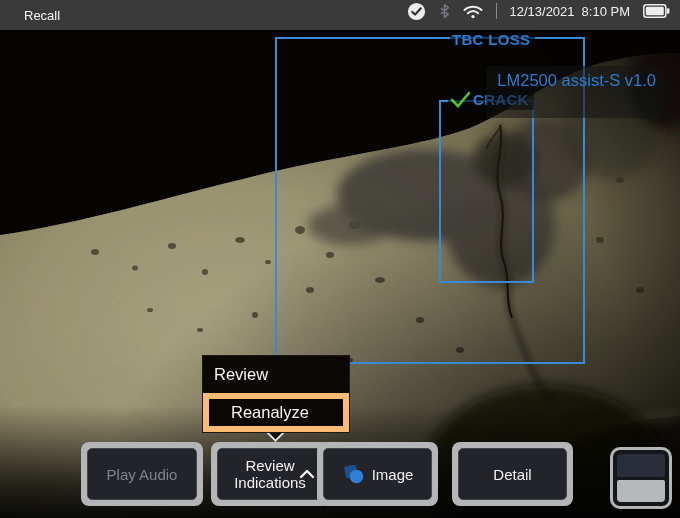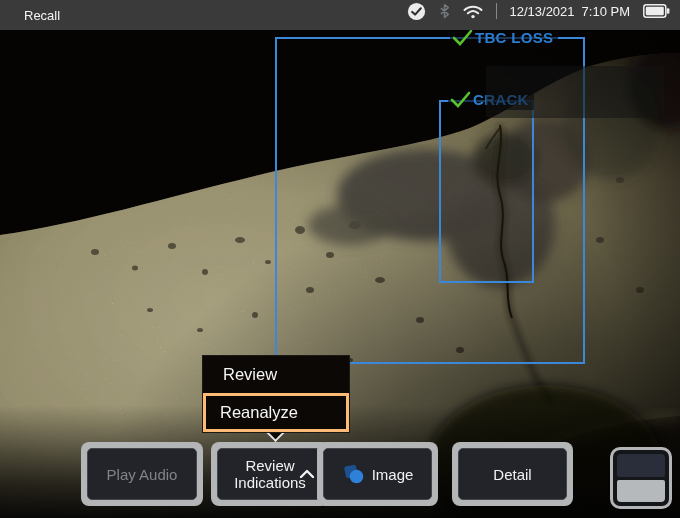--- a/index.html
+++ b/index.html
@@ -18,33 +18,33 @@
   
   .scene{position:absolute;left:0;top:30px;width:680px;height:488px;z-index:1;}
 
   
   .det-box{position:absolute;border:2px solid #3b87d9;z-index:5;}
   .box-outer{left:275px;top:37px;width:310px;height:327px;}
   .box-inner{left:439px;top:100px;width:95px;height:183px;}
   .det-label{position:absolute;display:flex;align-items:center;gap:2px;z-index:6;
     background:rgba(5,5,5,0.62);padding:0 5px 0 2px;height:22px;}
   .det-label span{color:#2b7dd2;font-size:15px;font-weight:bold;letter-spacing:.3px;white-space:nowrap;}
-  .label-tbc{left:450px;top:26px;}
+  .label-tbc{left:450px;top:26px;flex-direction:column;}
   .label-crack{left:448px;top:88px;}
 
   .assist-panel{position:absolute;left:486px;top:66px;width:178px;height:52px;z-index:6;
     background:rgba(18,18,18,0.55);border-radius:2px;text-align:right;padding:2px 8px 0 0;}
   .assist-panel div{color:#2b7dd2;font-size:16.5px;line-height:24px;white-space:nowrap;}
 
   
   .popup{position:absolute;left:202px;top:355px;width:148px;z-index:11;background:#0b0806;
     border:1px solid #1c1915;}
-  .popup-item{height:37px;display:flex;align-items:center;padding-left:20px;color:#f5f5f5;
+  .popup-item{height:37px;display:flex;align-items:center;padding-left:11px;color:#f5f5f5;
     font-size:16.5px;cursor:pointer;}
-  .popup-item.selected{border:3px solid #fdba74;height:39px;padding-left:14px;background:#0b0806;}
+  .popup-item.selected{border:6px solid #fdba74;height:39px;padding-left:22px;background:#0b0806;}
   .popup-arrow{position:absolute;left:268px;top:424px;width:15px;height:15px;z-index:10;
     background:#0b0806;border-right:2px solid #e4e4e4;border-bottom:2px solid #e4e4e4;
     transform:rotate(45deg);}
 
   
   .btn-frame{position:absolute;top:442px;height:64px;background:#b4b5b7;border-radius:8px;
     padding:6px;z-index:12;}
   .btn-inner{width:100%;height:100%;background:#22242a;border:1px solid #43464d;border-radius:5px;
     display:flex;align-items:center;justify-content:center;position:relative;cursor:pointer;}
   .btn-inner .lbl{color:#f2f2f2;font-size:15px;text-align:center;line-height:17px;}
@@ -173,21 +173,21 @@
       <svg width="11" height="16" viewBox="0 0 11 16">
         <path d="M5.5,1.5 L5.5,14.5 L9.3,11.4 L1.9,5.1 M5.5,1.5 L9.3,4.6 L1.9,10.9" stroke="#75787e" stroke-width="1.5" fill="none" stroke-linejoin="round"></path>
       </svg>
       <svg width="20" height="15" viewBox="0 0 20 15">
         <path d="M1.5,6 C6,1.5 14,1.5 18.5,6" stroke="#ededed" stroke-width="2" fill="none" stroke-linecap="round"></path>
         <path d="M4.8,9.3 C8,6.5 12,6.5 15.2,9.3" stroke="#ededed" stroke-width="2" fill="none" stroke-linecap="round"></path>
         <circle cx="10" cy="12.6" r="1.7" fill="#ededed"></circle>
       </svg>
       <div class="status-divider"></div>
       <span class="status-date">12/13/2021</span>
-      <span class="status-time">7:10 PM</span>
+      <span class="status-time">8:10 PM</span>
       <svg width="27" height="14" viewBox="0 0 27 14">
         <rect x="0.8" y="0.8" width="22" height="12.4" rx="2.5" fill="none" stroke="#ededed" stroke-width="1.5"></rect>
         <rect x="2.8" y="2.8" width="18" height="8.4" rx="1.2" fill="#ededed"></rect>
         <rect x="23.8" y="4.2" width="2.6" height="5.6" rx="1" fill="#ededed"></rect>
       </svg>
     </div>
   </div>
 
   <div class="det-box box-outer"></div>
   <div class="det-box box-inner"></div>
@@ -200,20 +200,21 @@
   </div>
 
   <div class="det-label label-crack">
     <svg width="21" height="17" viewBox="0 0 21 17">
       <path d="M2,9 L8,15 L19,2" stroke="#58c22e" stroke-width="2.6" fill="none" stroke-linecap="round"></path>
     </svg>
     <span>CRACK</span>
   </div>
 
   <div class="assist-panel">
+    <div>LM2500 assist-S v1.0</div>
   </div>
 
   <div class="popup-arrow"></div>
   <div class="popup">
     <div class="popup-item">Review</div>
     <div class="popup-item selected">Reanalyze</div>
   </div>
 
   <div class="btn-frame frame-play">
     <div class="btn-inner">

